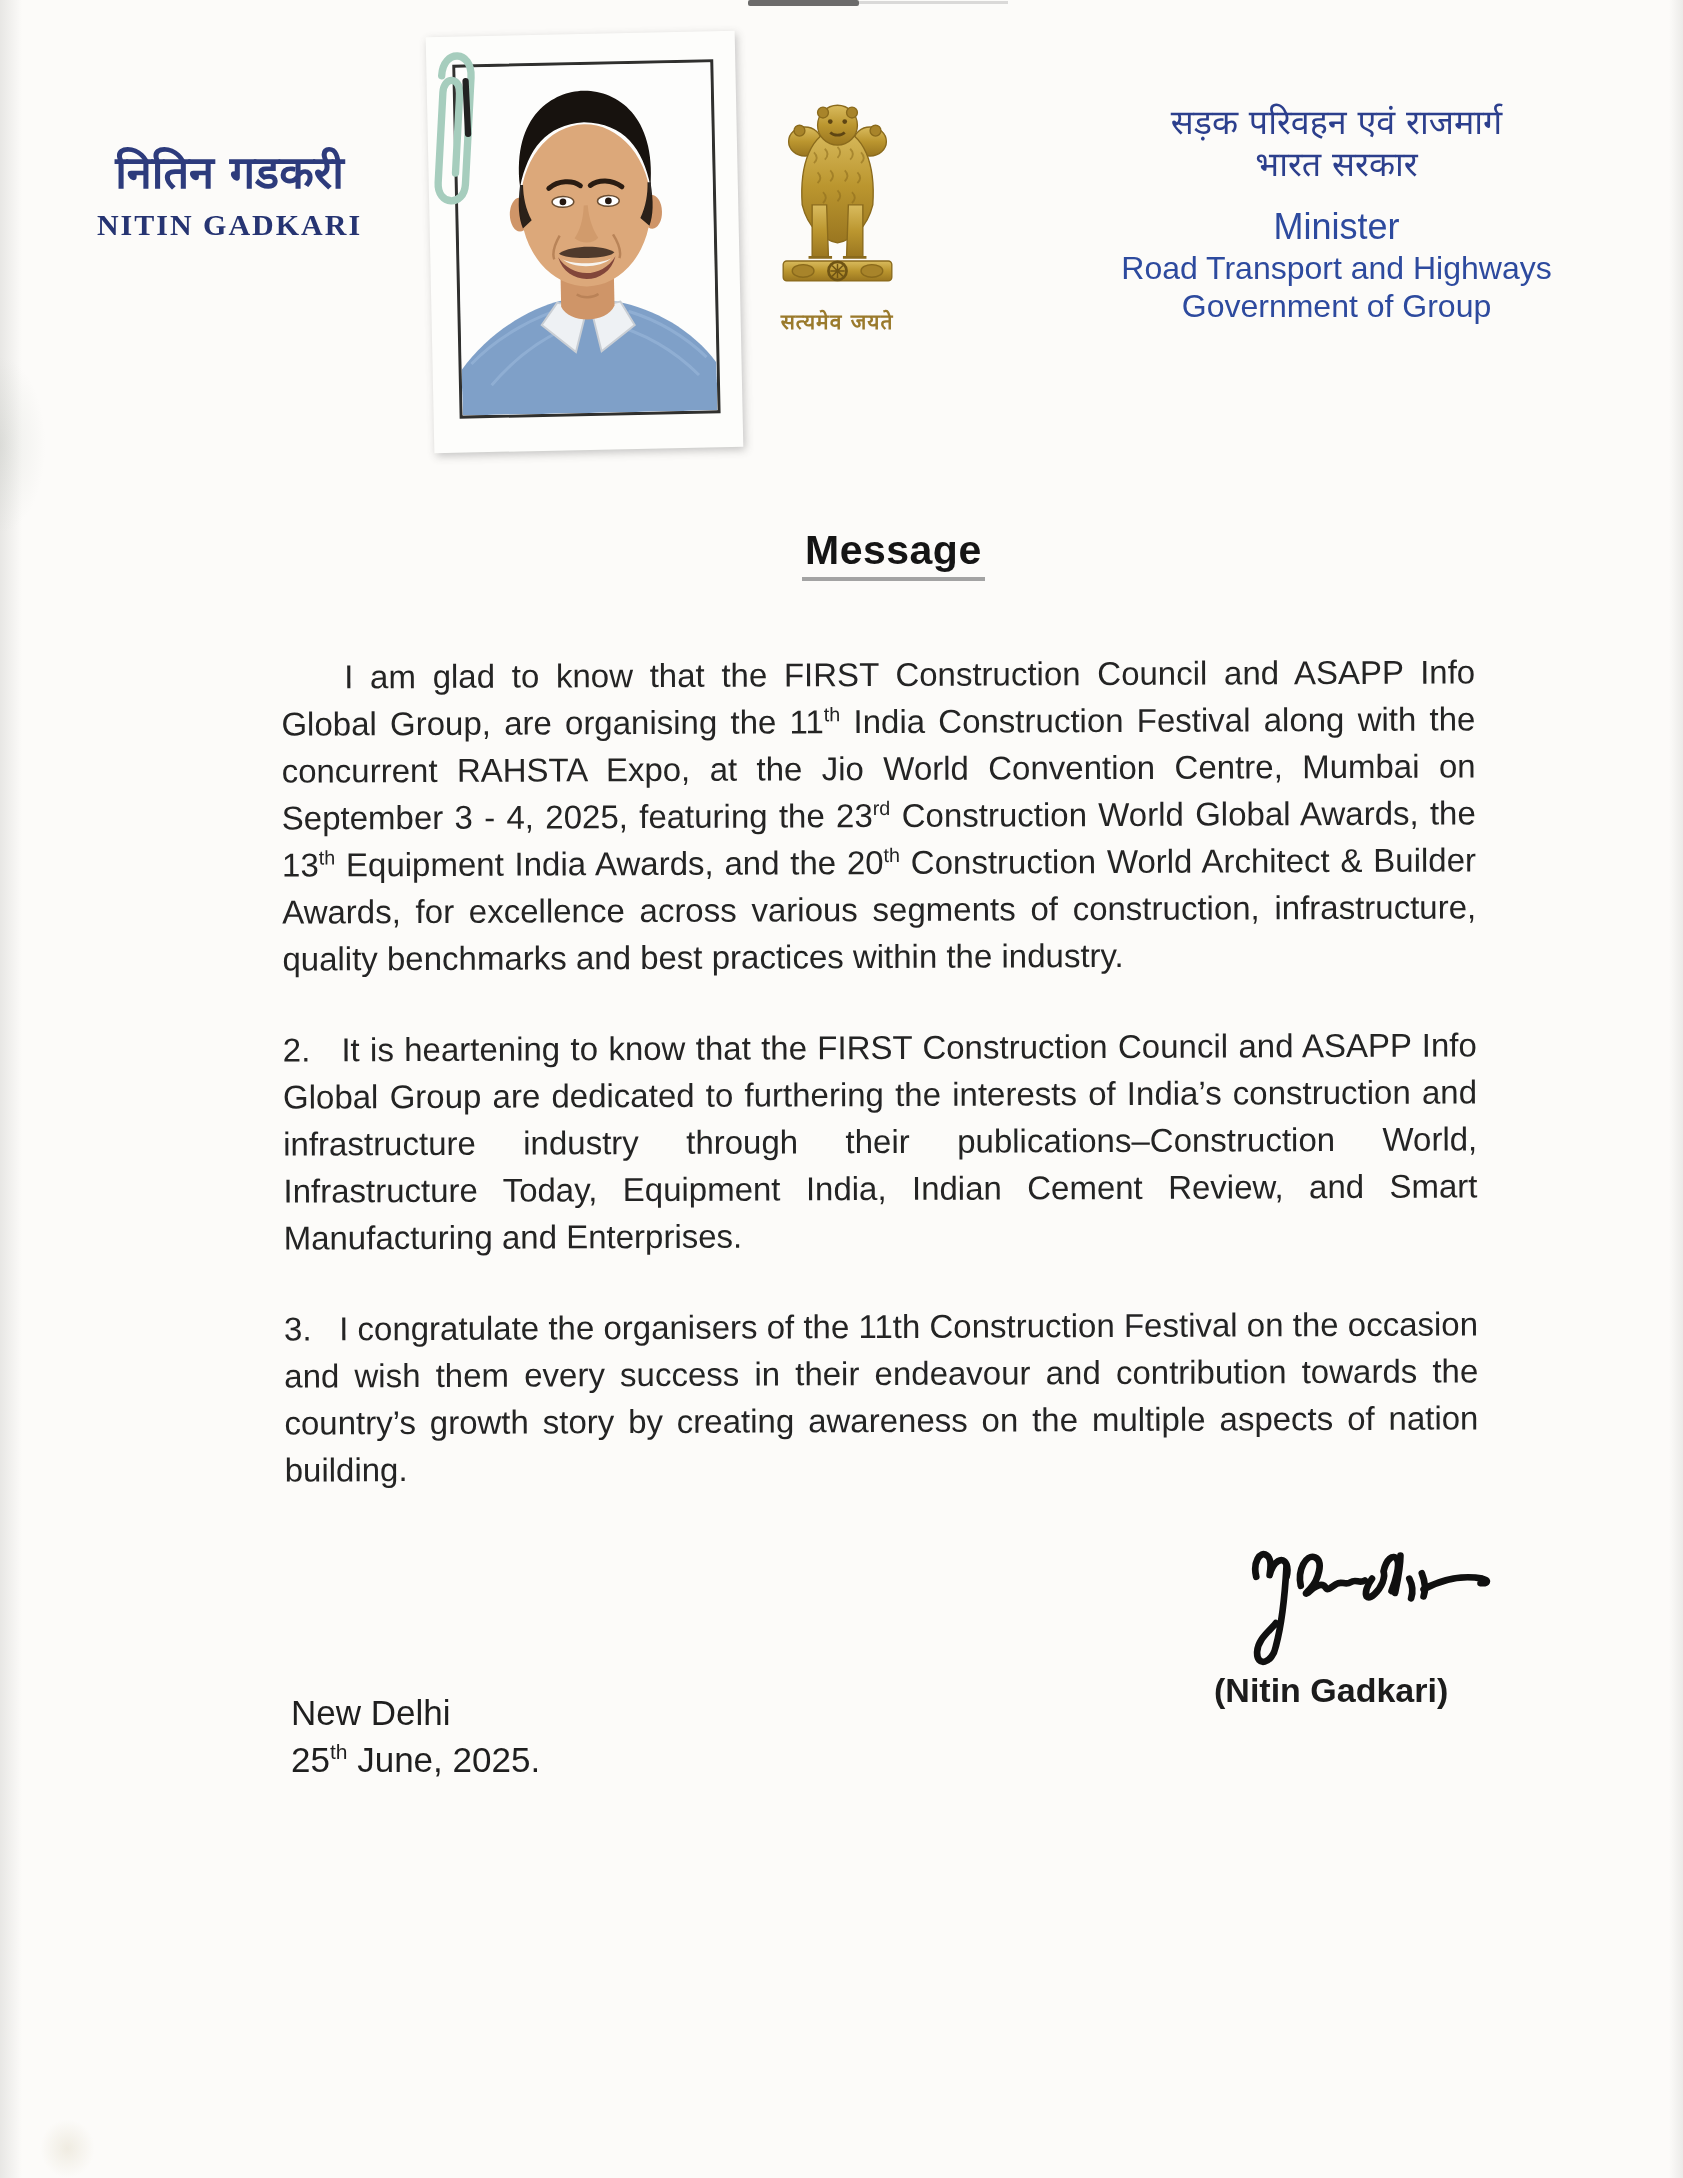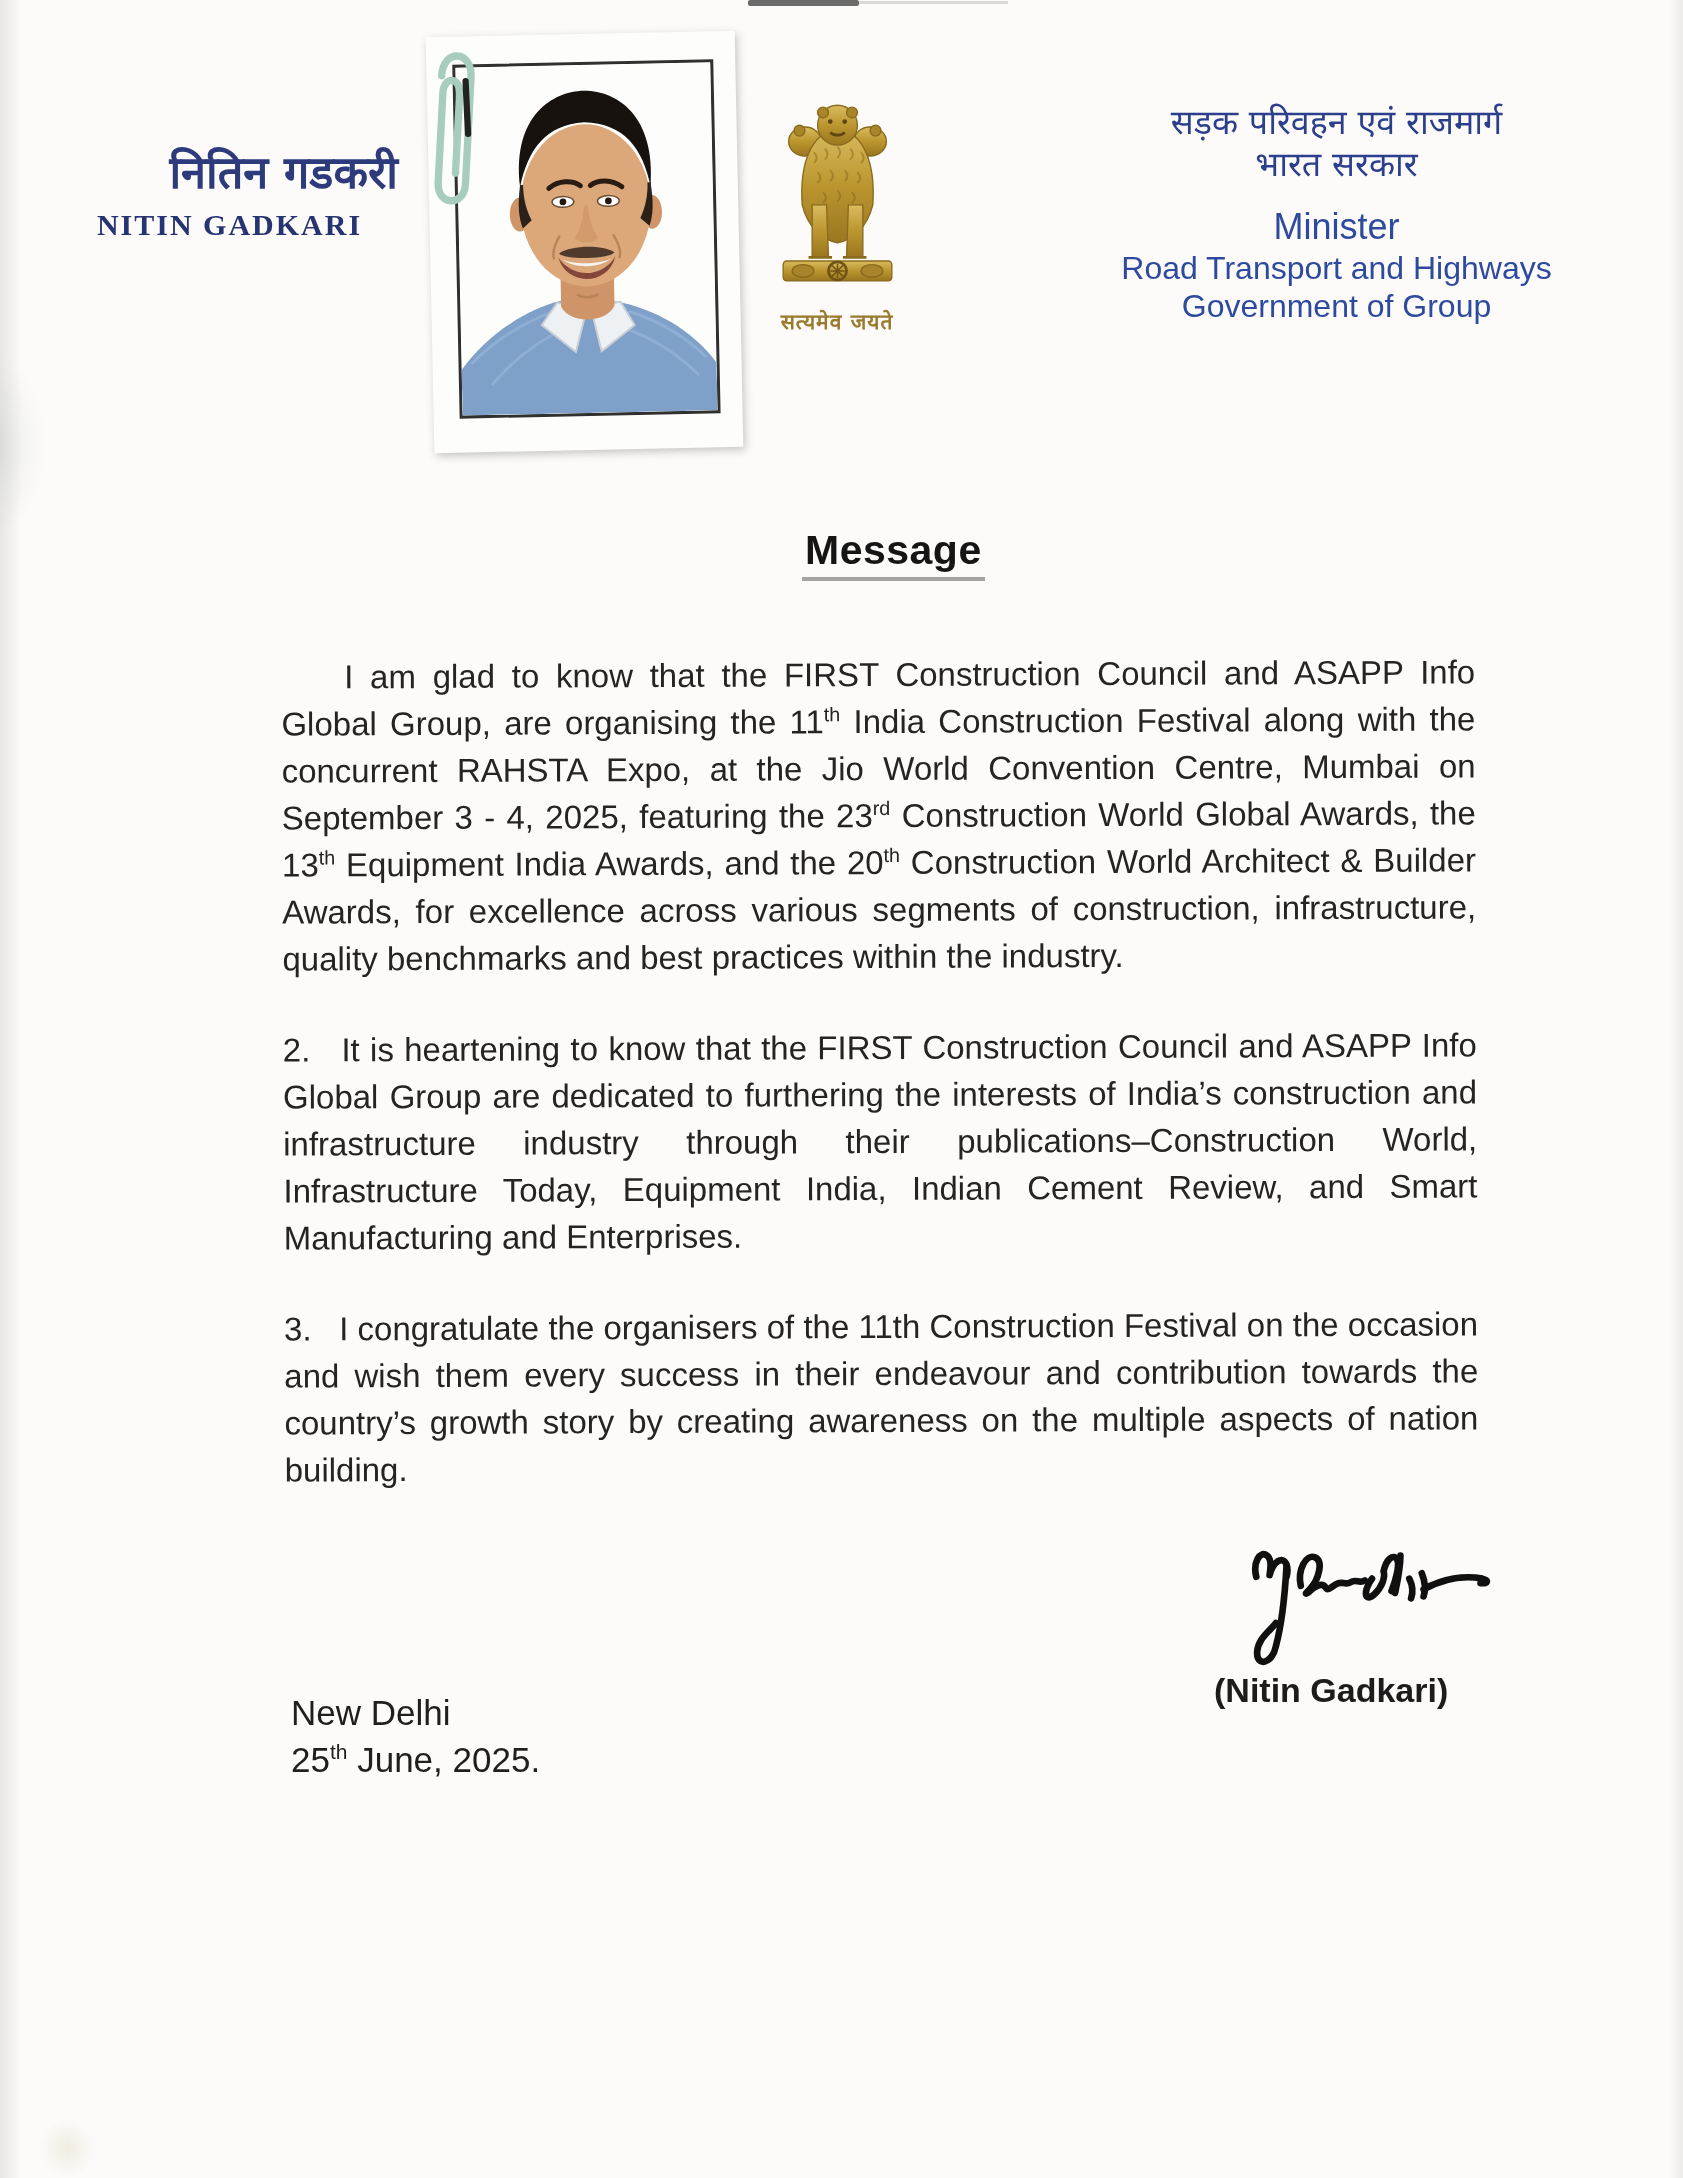--- a/index.html
+++ b/index.html
@@ -15,21 +15,21 @@
   .mark-top{left:748px;top:0;width:111px;height:6px;background:#474747;opacity:.8;border-radius:2px;}
   .mark-top2{left:859px;top:1px;width:149px;height:3px;background:#8a8a8a;opacity:.3;}
   .smudge1{left:0;top:356px;width:46px;height:178px;
     background:radial-gradient(ellipse at left,rgba(150,158,148,.16),transparent 70%);}
   .smudge2{left:40px;top:2119px;width:55px;height:59px;
     background:radial-gradient(ellipse,rgba(210,200,170,.30),transparent 70%);}
 
   
   .sender-block{left:61px;top:145px;width:337px;text-align:center;}
   .sender-hindi{font-size:45px;font-weight:bold;color:#2d3b7c;line-height:55px;
-    font-family:"DejaVu Sans","Liberation Sans",sans-serif;text-align:right;}
+    font-family:"DejaVu Sans","Liberation Sans",sans-serif;}
   .sender-english{margin-top:8px;font-family:"Liberation Serif",serif;font-weight:bold;
     font-size:30px;letter-spacing:2px;color:#263472;}
 
   
   .photo-assembly{left:424px;top:30px;width:337px;height:446px;}
   .polaroid{position:absolute;left:6px;top:4px;width:309px;height:416px;background:#fdfdfb;
     transform:rotate(-1.2deg);box-shadow:2px 3px 9px rgba(70,70,70,.30);}
   .photo-inner{position:absolute;left:26px;top:28px;width:255px;height:348px;
     border:3px solid #30302e;background:#fff;overflow:hidden;}
   .photo-inner svg{display:block;width:100%;height:100%;}

